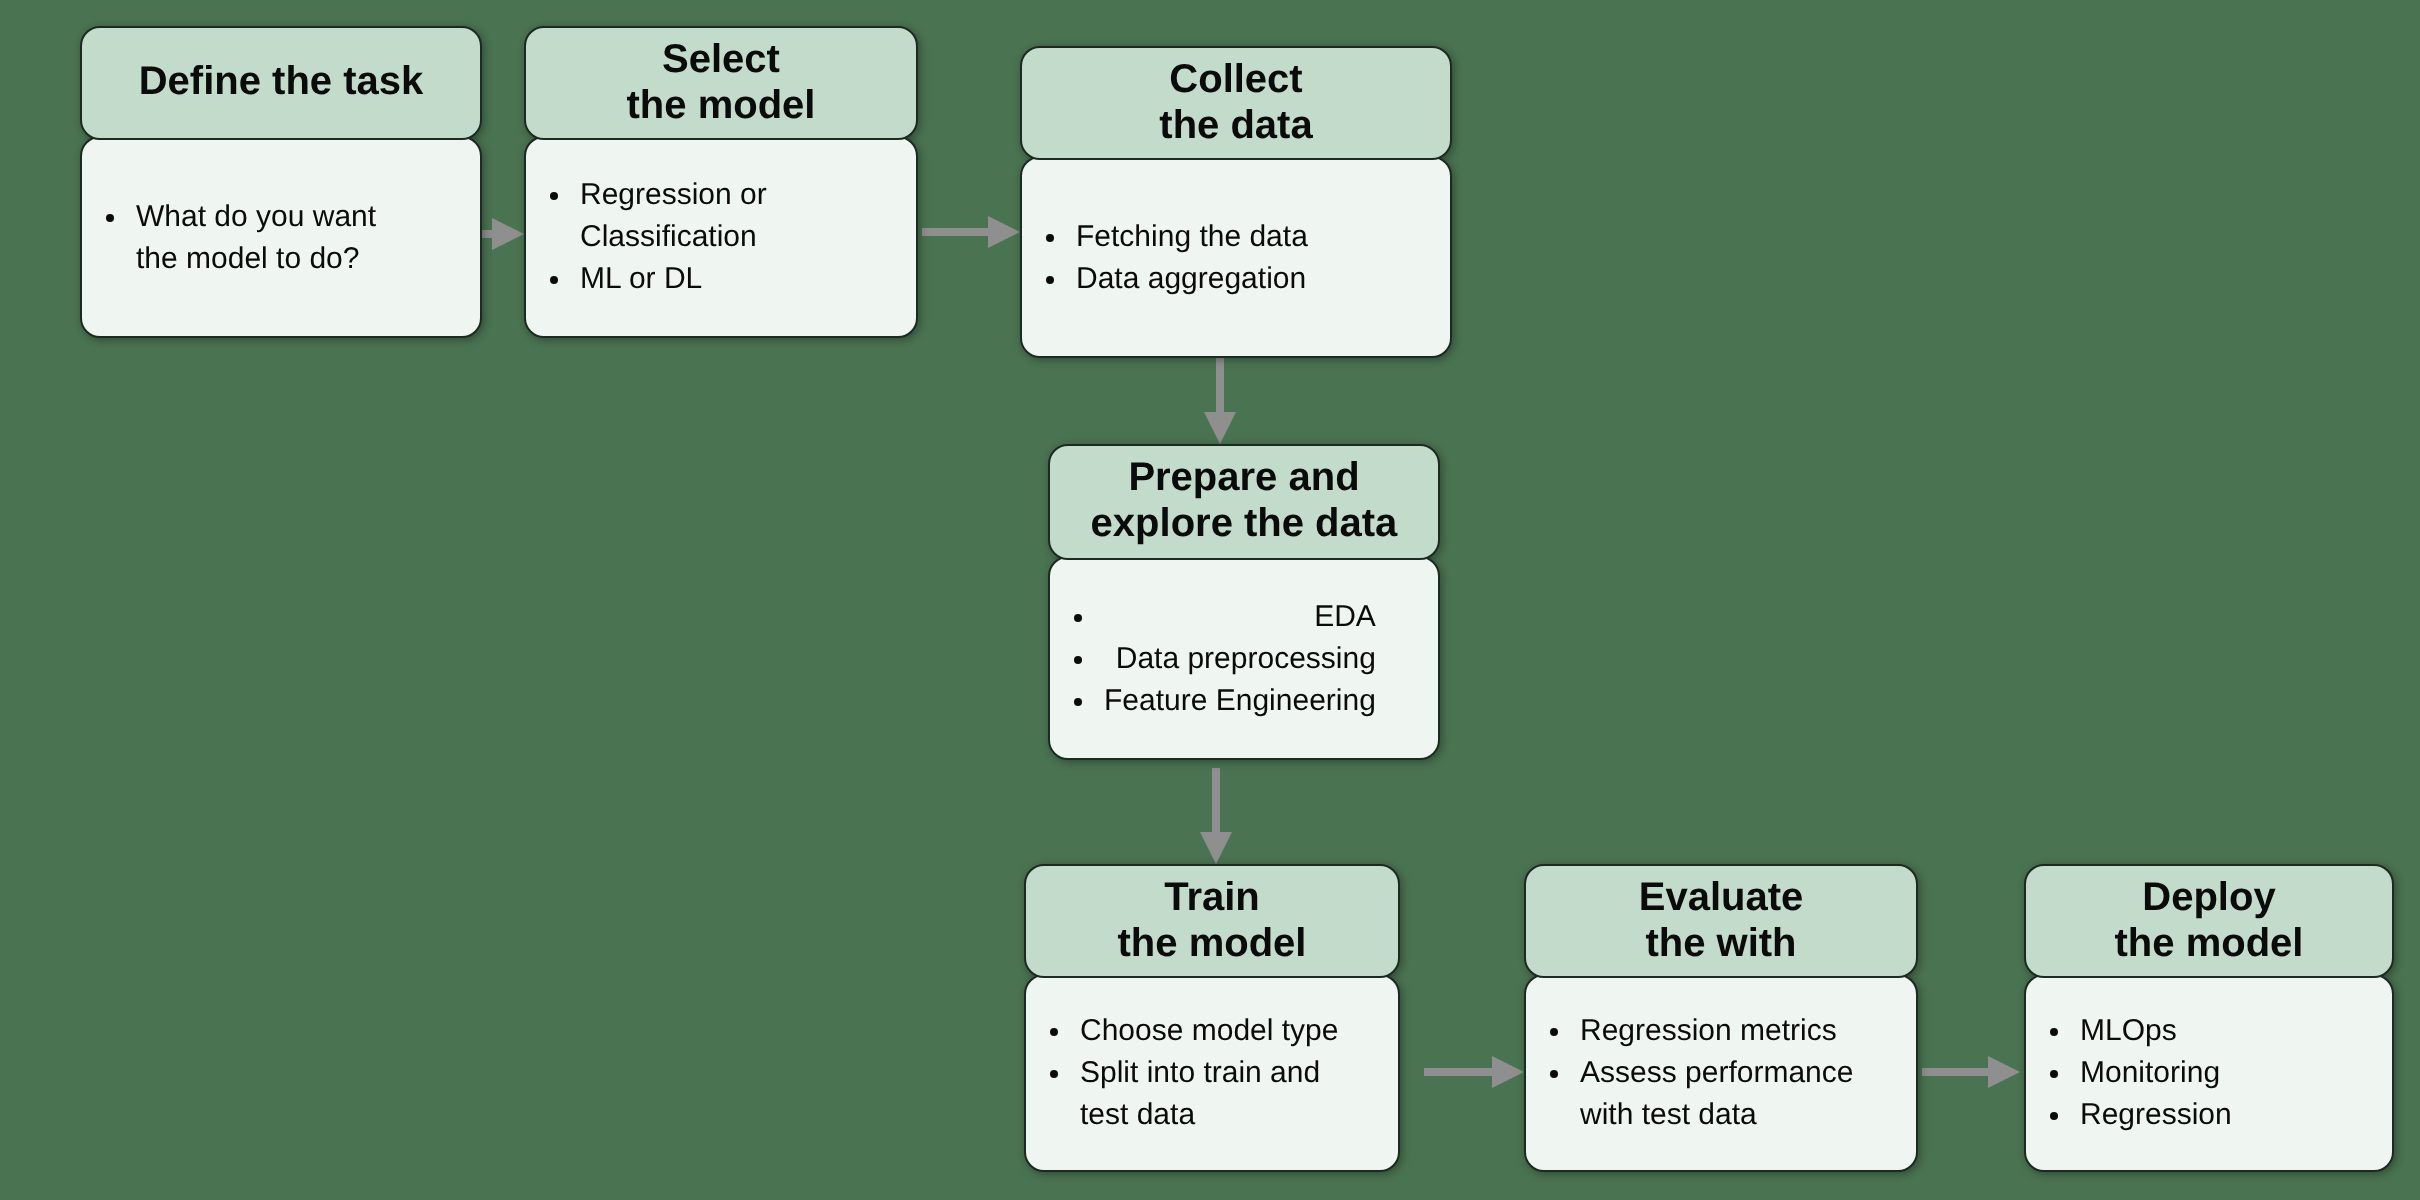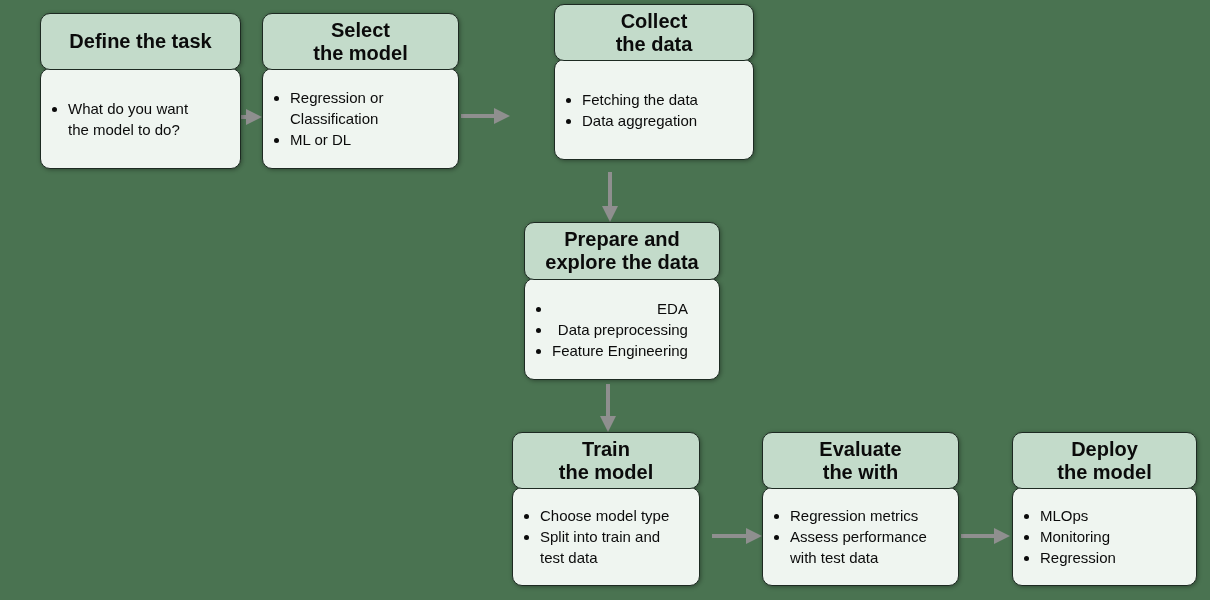--- a/index.html
+++ b/index.html
@@ -58,21 +58,21 @@
   .box-body li {
     font-size: 15px;
     line-height: 21px;
     color: #0b0b0b;
     white-space: pre-line;
   }
 
   
   .b1 { left: 0;   top: 13px;  width: 201px; padding-left: 40px; }
   .b2 { left: 262px;  top: 13px;  width: 197px; }
-  .b3 { left: 510px;  top: 4px;  width: 200px; margin-left: 44px; }
+  .b3 { left: 510px;  top: 23px;  width: 216px; }
   .b4 { left: 512px;  top: 222px; width: 196px; padding-left: 12px; }
   .b5 { left: 512px;  top: 432px; width: 188px; }
   .b6 { left: 762px;  top: 432px; width: 197px; }
   .b7 { left: 1012px; top: 432px; width: 185px; }
   .b1 .box-body, .b2 .box-body, .b3 .box-body { height: 101px; }
   .b4 .box-body { height: 102px; text-align: right; }
   .b5 .box-body, .b6 .box-body, .b7 .box-body { height: 99px; align-items: center; }
   .b4 .box-header { height: 58px; }
 </style>
 </head>

